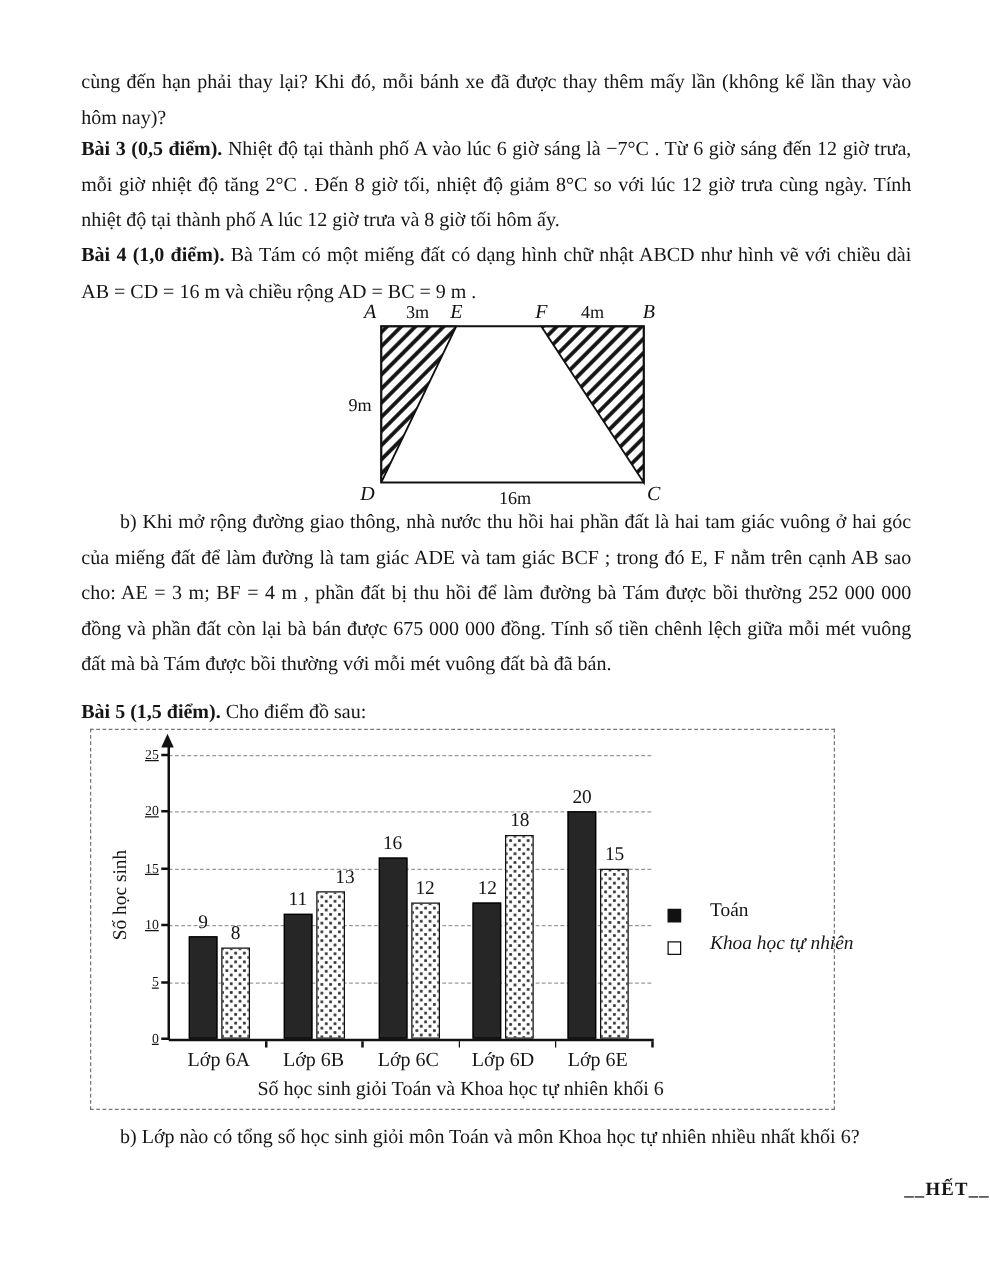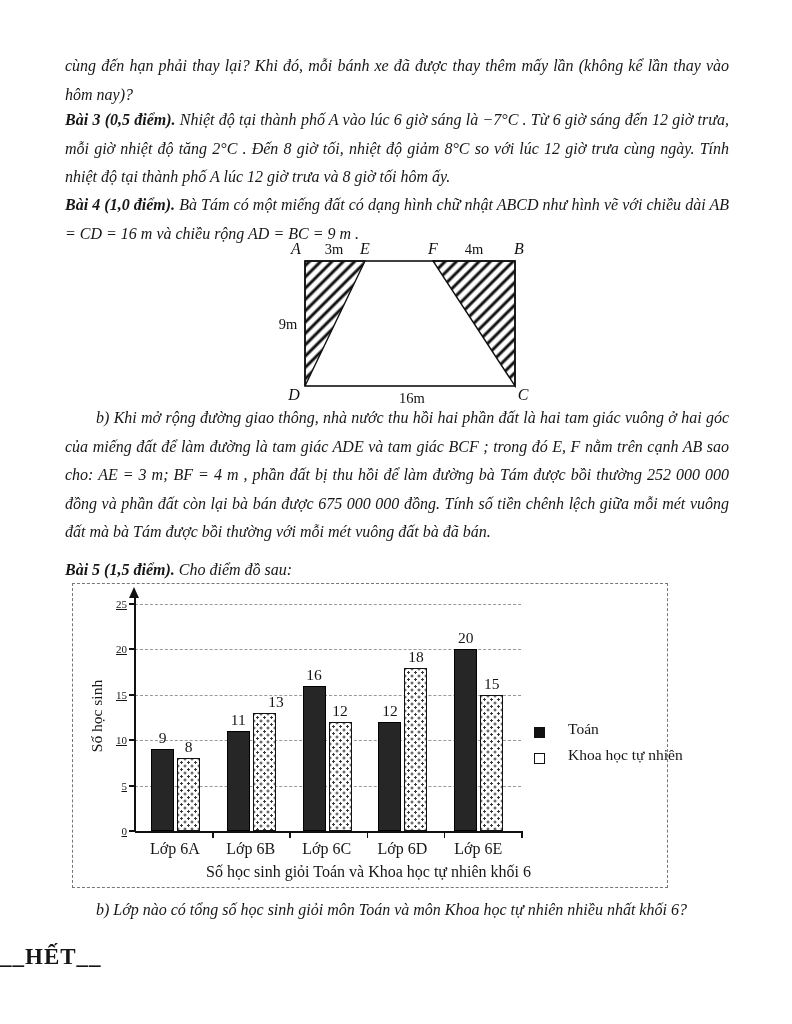--- a/index.html
+++ b/index.html
@@ -3,27 +3,27 @@
 <meta charset="utf-8">
 <style>
   html,body{margin:0;padding:0;}
   body{
     width:792px;height:1024px;background:#ffffff;position:relative;
     font-family:"Liberation Serif","DejaVu Serif",serif;color:#161616;
     -webkit-font-smoothing:antialiased;
   }
   .tblock{
     position:absolute;left:65px;width:664px;
-    font-size:16px;line-height:28.5px;text-align:justify;font-style:italic;
+    font-size:16px;line-height:28.5px;text-align:justify;
   }
   .lbl{font-weight:700;}
   .indent{text-indent:31px;}
   .footer{
-    position:absolute;left:0;top:944px;width:792px;text-align:left;
-    font-size:23px;font-weight:700;letter-spacing:1px;
+    position:absolute;left:0;top:944px;width:792px;text-align:right;
+    font-size:15px;font-weight:700;letter-spacing:1px;
   }
   
   #land-figure{position:absolute;left:250px;top:236px;width:290px;height:172px;}
   #land-figure text{font-size:15px;fill:#111;}
   #land-figure .pt{font-style:italic;font-size:16px;}
   #land-figure .dim{font-size:14.5px;}
   
   #chart{
     position:absolute;left:72px;top:583px;width:596px;height:305px;
     border:1px dashed #777;box-sizing:border-box;background:#fff;
@@ -151,21 +151,21 @@
       <div class="vlabel" style="position: absolute; left: 377.7px; top: 44.4px; width: 30px;">20</div>
       <div class="bar dotted" style="position: absolute; left: 407.2px; top: 110.8px; width: 23px; height: 136.2px;"></div>
       <div class="vlabel" style="position: absolute; left: 403.7px; top: 89.8px; width: 30px;">15</div>
       <div class="cat-label" style="position: absolute; left: 360.2px; top: 256px; width: 90px;">Lớp 6E</div>
       <div class="chart-title" style="position: absolute; left: 52px; top: 279px; width: 406px;">Số học sinh giỏi Toán và Khoa học tự nhiên khối 6</div>
       <div class="chart-ylabel" style="position: absolute; left: -56px; top: 123px; width: 160px;">Số học sinh</div>
       <div class="legend-row" style="position: absolute; left: 461px; top: 136px;">
         <span class="legend-sq sq-solid"></span>
         <span>Toán</span>
       </div>
-      <div class="legend-row" style="position: absolute; left: 461px; top: 162px;">
+      <div class="legend-row" style="position: absolute; left: 461px; top: 162px; font-style: italic;">
         <span class="legend-sq sq-open"></span>
         <span>Khoa học tự nhiên</span>
       </div>
     </div>
 
   <div class="tblock" style="top:896px">
     <div class="indent">b) Lớp nào có tổng số học sinh giỏi môn Toán và môn Khoa học tự nhiên nhiều nhất khối 6?</div>
   </div>
 
   <div class="footer">__HẾT__</div>

